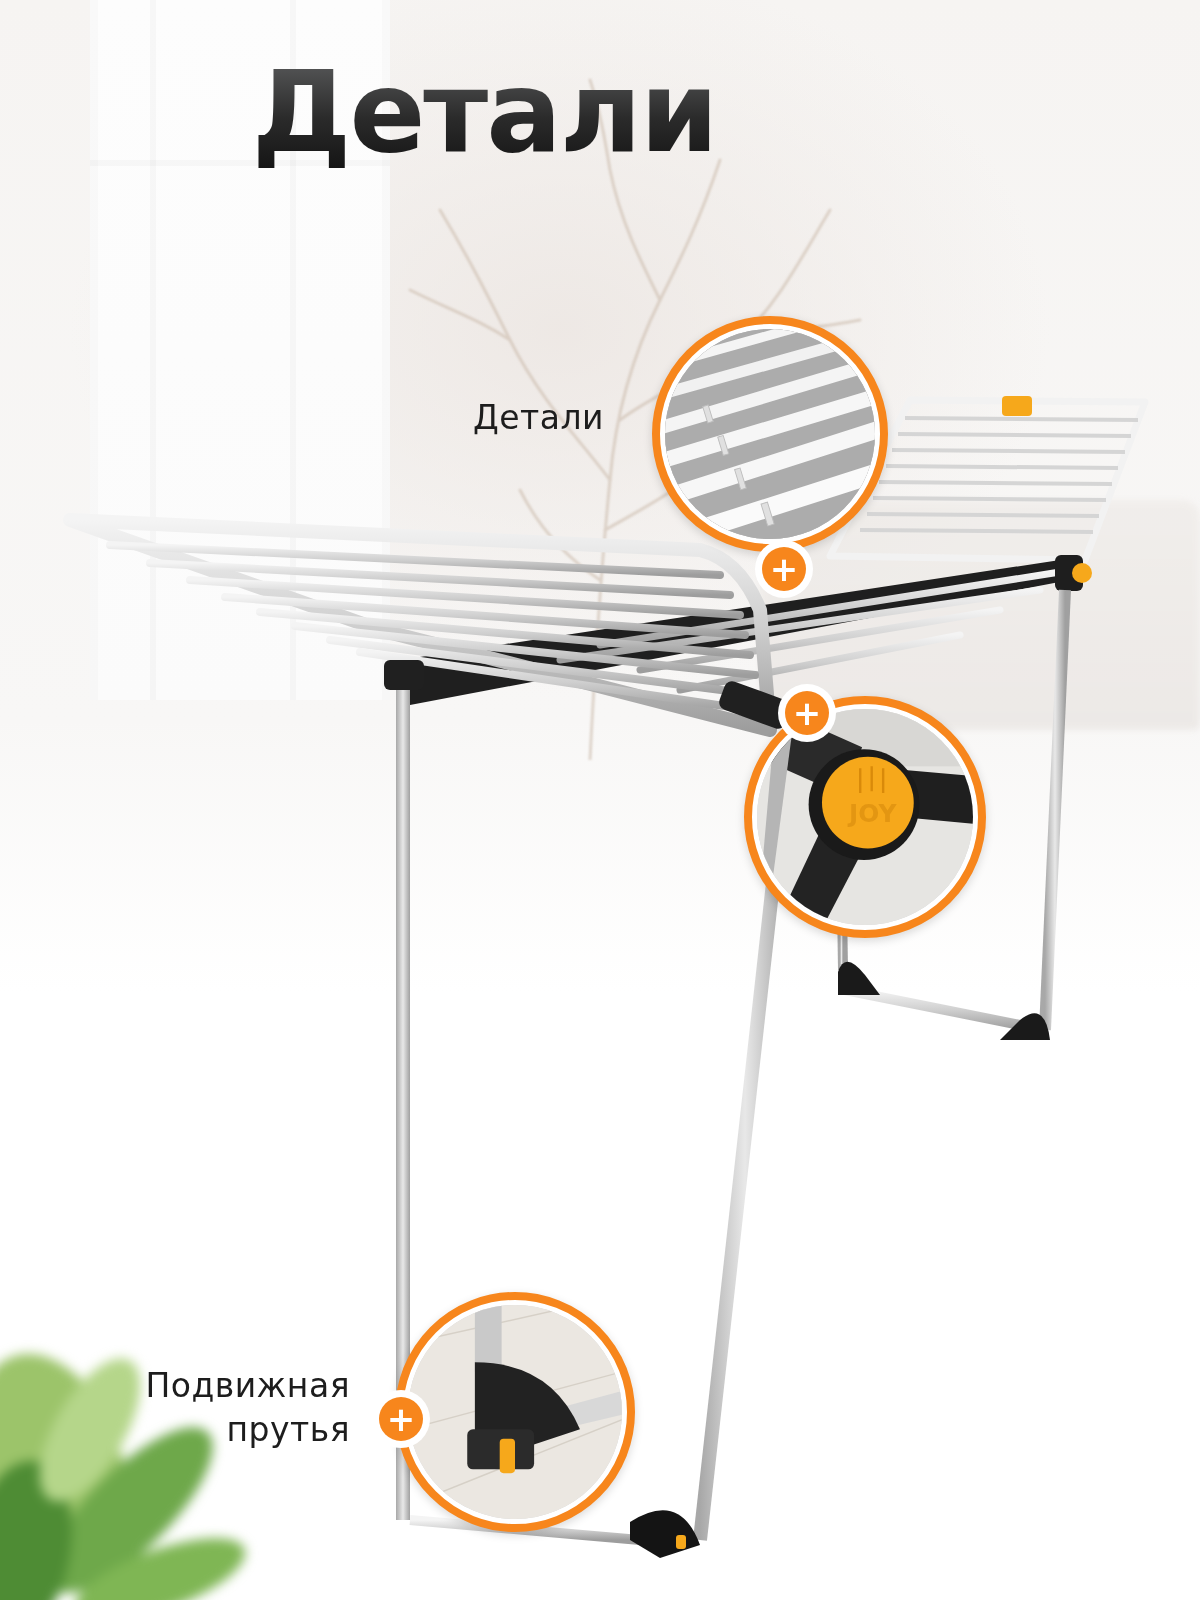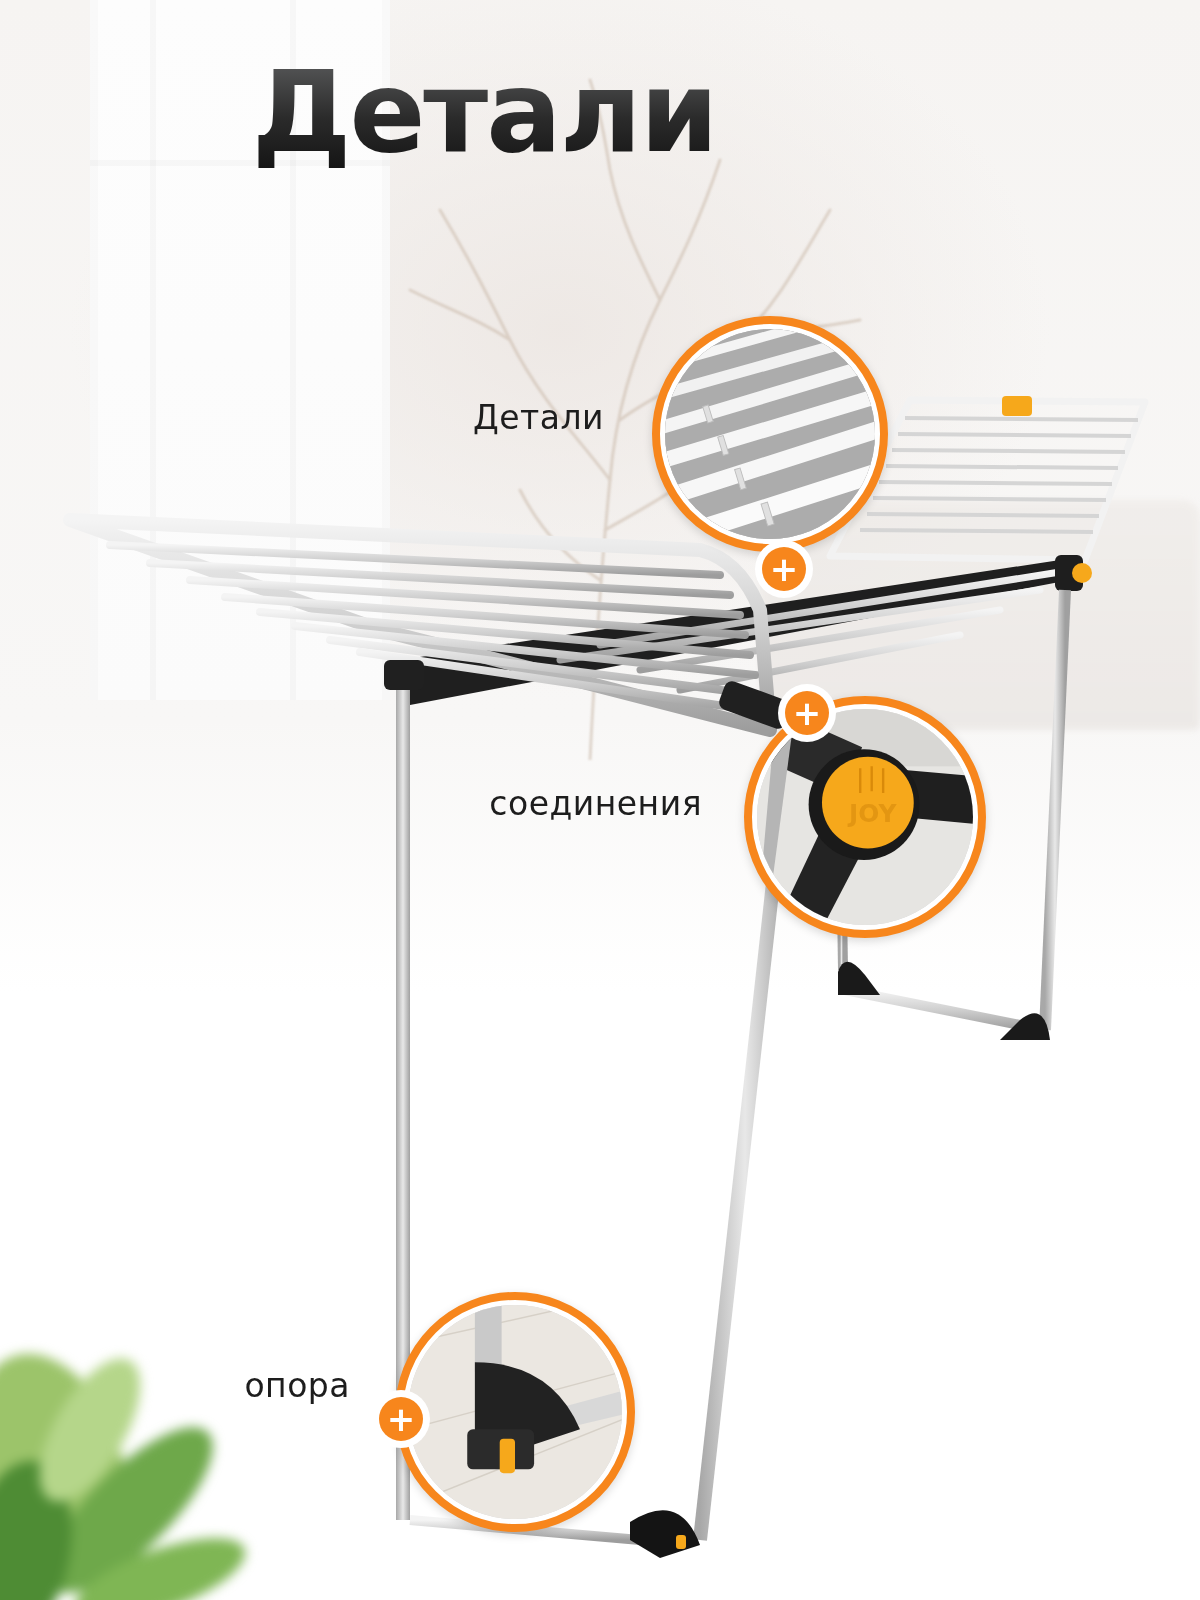--- a/index.html
+++ b/index.html
@@ -198,21 +198,20 @@
         <rect x="104" y="182" width="7" height="24" transform="rotate(-17 107 194)"></rect>
       </g>
     </svg>
   </div>
 </div>
 <div class="plus-btn" style="left:755px; top:540px;">
   <div class="dot">+</div>
 </div>
 
 <div class="label" style="left:400px; top:782px; width:302px;">
-  <span>соединения</span>
 </div>
 <div class="zoom-circle" style="left:744px; top:696px; width:242px; height:242px;">
   <div class="zoom-inner">
     <svg viewBox="0 0 226 226">
       <rect width="226" height="226" fill="#e6e5e2"></rect>
       <rect x="0" y="0" width="226" height="60" fill="#d8d7d4"></rect>
       <path d="M20 0 L110 40 L90 90 L0 50 Z" fill="#2a2a2a"></path>
       <path d="M110 60 L226 70 L226 120 L120 110 Z" fill="#1f1f1f"></path>
       <path d="M70 120 L120 130 L70 226 L20 226 Z" fill="#232323"></path>
       <path d="M20 0 L40 0 L10 226 L0 226 Z" fill="#b5b5b5"></path>
@@ -225,21 +224,22 @@
       </g>
       <text x="121" y="118" text-anchor="middle" font-family="DejaVu Sans, sans-serif" font-weight="bold" font-size="26" fill="#e39612">JOY</text>
     </svg>
   </div>
 </div>
 <div class="plus-btn" style="left:778px; top:684px;">
   <div class="dot">+</div>
 </div>
 
 <div class="label" style="left:90px; top:1364px; width:260px;">
-  <span>опора</span>
+  <span>Подвижная</span>
+  <span>прутья</span>
 </div>
 <div class="zoom-circle" style="left:395px; top:1292px; width:240px; height:240px;">
   <div class="zoom-inner">
     <svg viewBox="0 0 224 224">
       <rect width="224" height="224" fill="#ebe7e1"></rect>
       <g stroke="#d6d0c7" stroke-width="1.5">
         <line x1="0" y1="40" x2="224" y2="-10"></line>
         <line x1="0" y1="210" x2="224" y2="120"></line>
         <line x1="0" y1="130" x2="224" y2="70"></line>
       </g>

